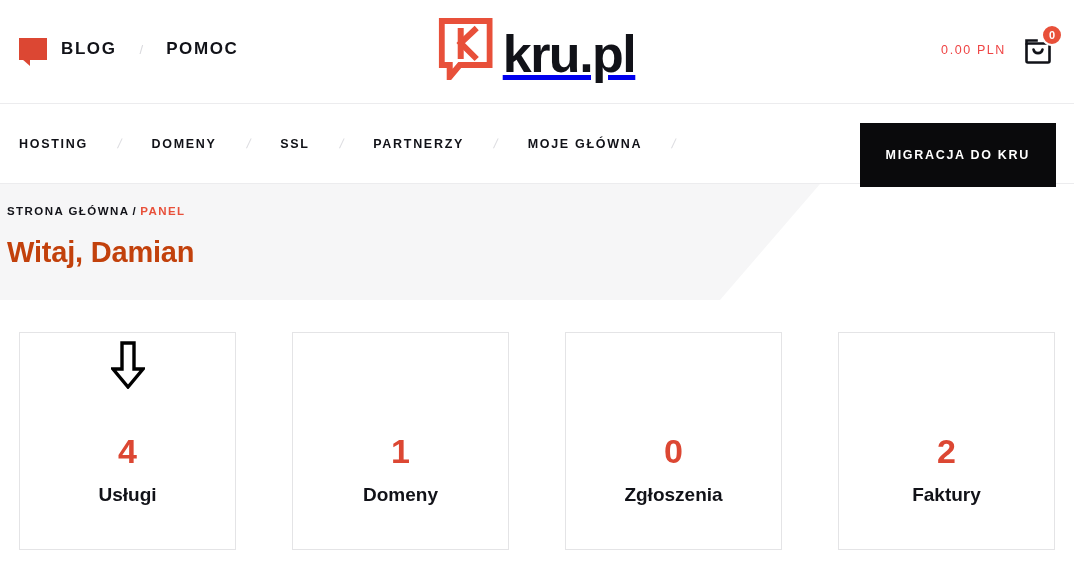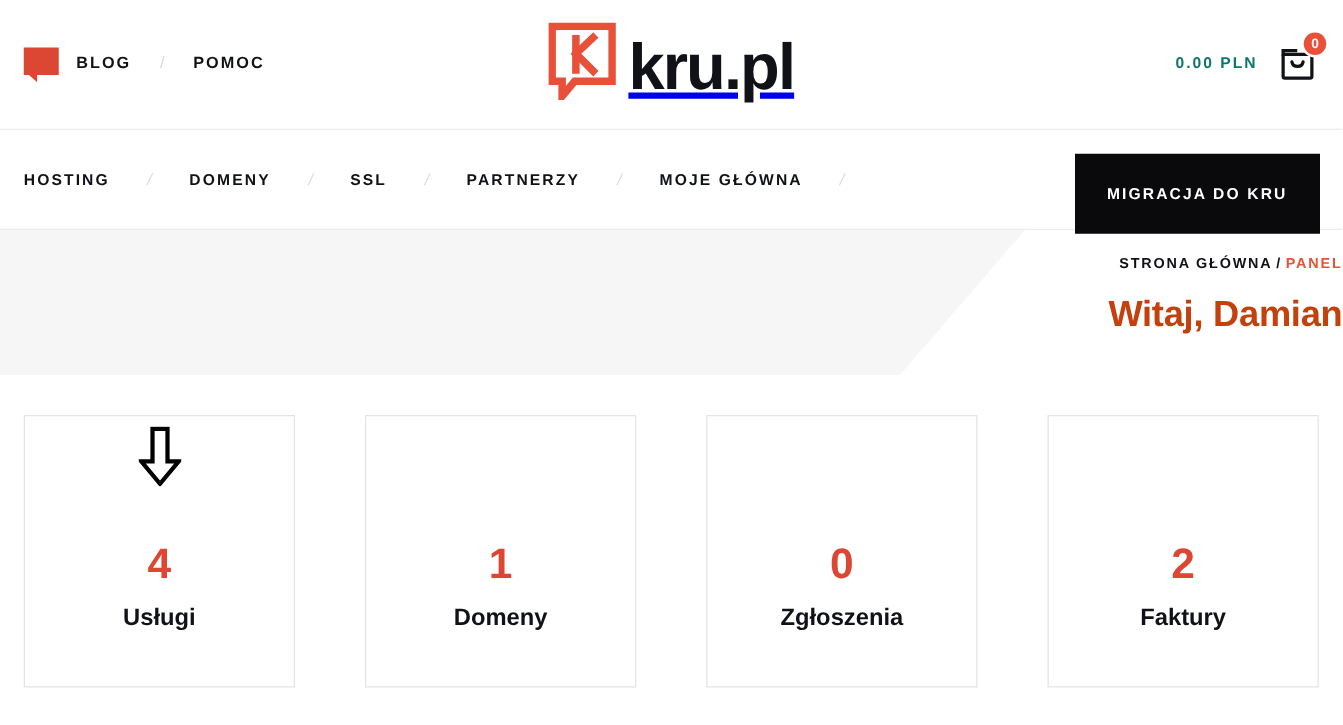--- a/index.html
+++ b/index.html
@@ -42,21 +42,21 @@
     position: absolute;
     left: 3px;
     bottom: -6px;
     width: 8px;
     height: 7px;
     background: #DC4733;
     clip-path: polygon(0 0, 100% 0, 100% 100%);
   }
 
   .util-link {
-    font-size: 13px;
+    font-size: 17px;
     font-weight: 700;
     letter-spacing: 1.6px;
     color: #111218;
     text-decoration: none;
     white-space: nowrap;
   }
   .util-sep {
     font-size: 13px;
     color: #d9d9dd;
     margin: 0 9px;
@@ -90,23 +90,23 @@
   .cart-area {
     position: absolute;
     right: 18px;
     top: 33px;
     display: flex;
     align-items: center;
     gap: 16px;
   }
   .cart-price {
     font-size: 12.5px;
-    font-weight: 700;
+    font-weight: 400;
     letter-spacing: 1.6px;
-    color: #0f766e;
+    color: #ef4444;
     white-space: nowrap;
   }
   .cart-icon-wrap {
     position: relative;
     width: 34px;
     height: 34px;
   }
   .cart-badge {
     position: absolute;
     right: -7px;
@@ -174,23 +174,22 @@
     overflow: hidden;
   }
   .banner-bg {
     position: absolute;
     inset: 0;
     background: #F6F6F7;
     clip-path: polygon(0 0, 820px 0, 720px 100%, 0 100%);
   }
   .banner-inner {
     position: relative;
-    padding-left: 19px;
+    padding-left: 7px;
     padding-top: 21px;
-    text-align: right;
   }
   .breadcrumb {
     font-size: 11.5px;
     font-weight: 700;
     letter-spacing: 1.45px;
     color: #111218;
     white-space: nowrap;
   }
   .breadcrumb .crumb-link { color: #111218; text-decoration: none; }
   .breadcrumb .crumb-slash { color: #111218; margin: 0 3px; }

